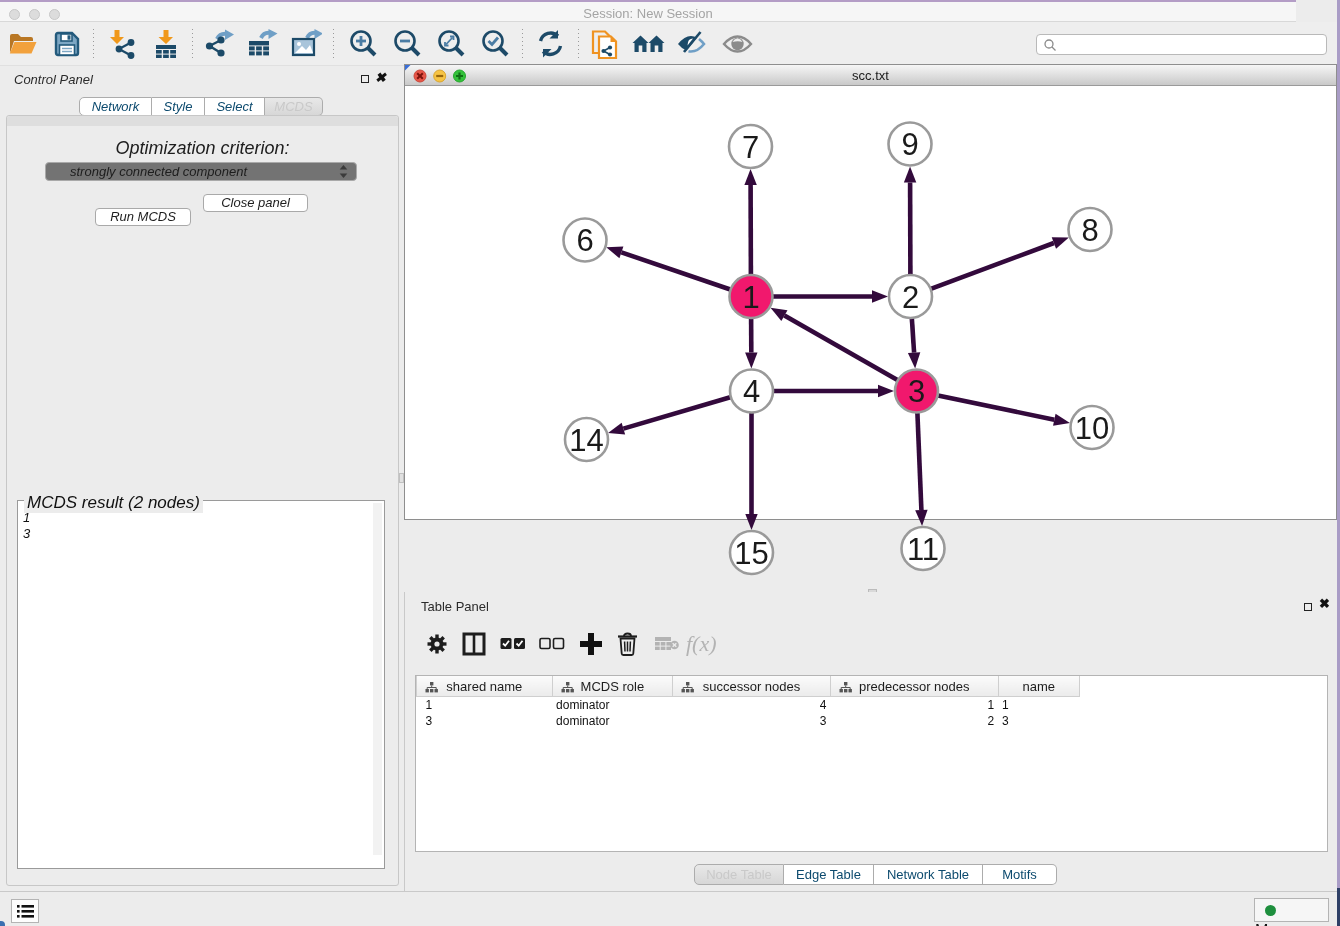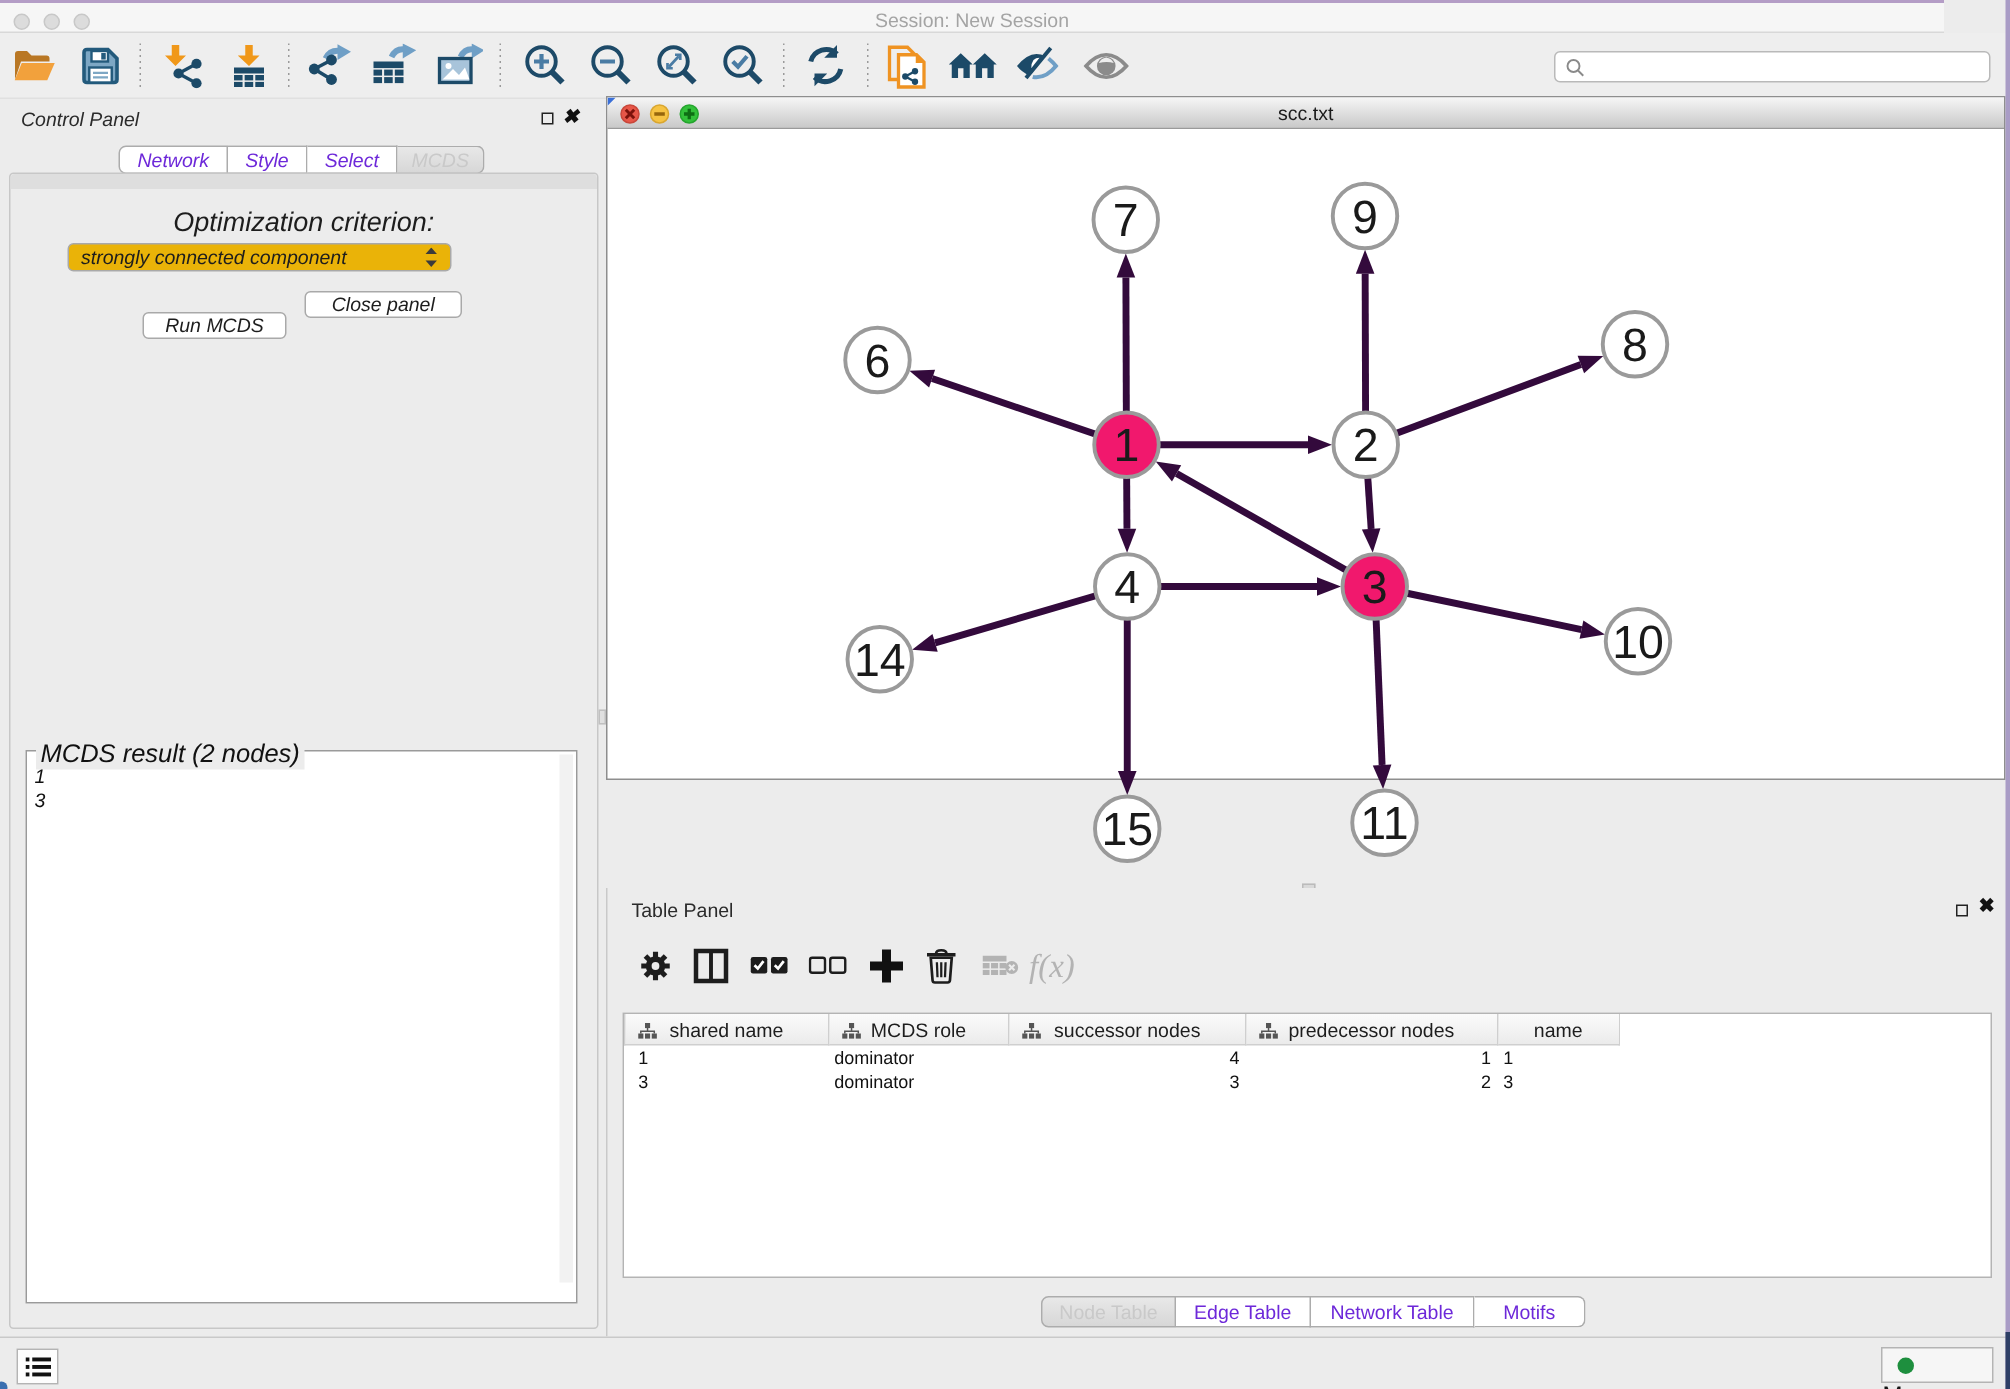--- a/index.html
+++ b/index.html
@@ -22,34 +22,34 @@
              background:#fff;border:1px solid #b9b9b9;border-radius:4px;box-sizing:border-box;}
   
   #cpanel{left:0;top:66px;width:404px;height:827px;background:#ececec;font-style:italic;}
   #cptitle{position:absolute;left:14px;top:6px;font-size:13px;color:#2b2b2b;}
   #cpfloat{position:absolute;left:361px;top:9px;width:8px;height:8px;
            border:1.5px solid #222;box-sizing:border-box;}
   #cpclose{position:absolute;left:375px;top:4px;font-size:13px;color:#111;font-weight:bold;}
   
   .tabstrip{position:absolute;display:flex;font-size:13px;}
   .tabstrip .tab{background:#fff;border:1px solid #acacac;border-left:none;
-       color:#6d28d9;text-align:center;line-height:18px;height:19px;box-sizing:border-box;}
+       color:#0c4a6e;text-align:center;line-height:18px;height:19px;box-sizing:border-box;}
   .tabstrip .tab:first-child{border-left:1px solid #acacac;border-radius:5px 0 0 5px;}
   .tabstrip .tab.sel{background:linear-gradient(#e8e8e8,#d7d7d7);color:#c9c9c9;
        border-radius:0 5px 5px 0;}
   
   #cpinner{position:absolute;left:6px;top:49px;width:391px;height:769px;
            background:#ececec;border:1px solid #c7c7c7;border-radius:3px;}
   #cpinner .band{position:absolute;left:0;top:0;right:0;height:10px;
            background:#dedede;border-radius:3px 3px 0 0;}
   #optlabel{position:absolute;left:0;width:100%;top:22px;text-align:center;
             font-size:18px;color:#1d1d1d;}
-  #dropdown{position:absolute;left:38px;top:46px;width:256px;height:19px;
-            background:#eab308;border:1px solid #a9a9a9;border-radius:4px;box-sizing:border-box;
-            font-size:13px;color:#1d1d1d;line-height:17px;padding-left:8px;}
+  #dropdown{position:absolute;left:38px;top:46px;width:312px;height:19px;
+            background:#737373;border:1px solid #a9a9a9;border-radius:4px;box-sizing:border-box;
+            font-size:13px;color:#1d1d1d;line-height:17px;padding-left:24px;}
   .btn{position:absolute;height:18px;background:#fff;border:1px solid #a9a9a9;
        border-radius:4px;box-sizing:border-box;font-size:13px;color:#1d1d1d;
        text-align:center;line-height:16px;}
   
   #mcdsbox{position:absolute;left:17px;top:434px;width:366px;height:367px;
            background:#fff;border:1px solid #9a9a9a;}
   #mcdslabel{position:absolute;left:6px;top:-8px;background:#ececec;padding:0 3px;
              font-size:17px;color:#111;}
   #mcdstext{position:absolute;left:5px;top:9px;font-size:13px;color:#111;line-height:16px;}
   #mcdsscroll{position:absolute;right:2px;top:2px;width:9px;height:96%;background:#f2f2f2;}

